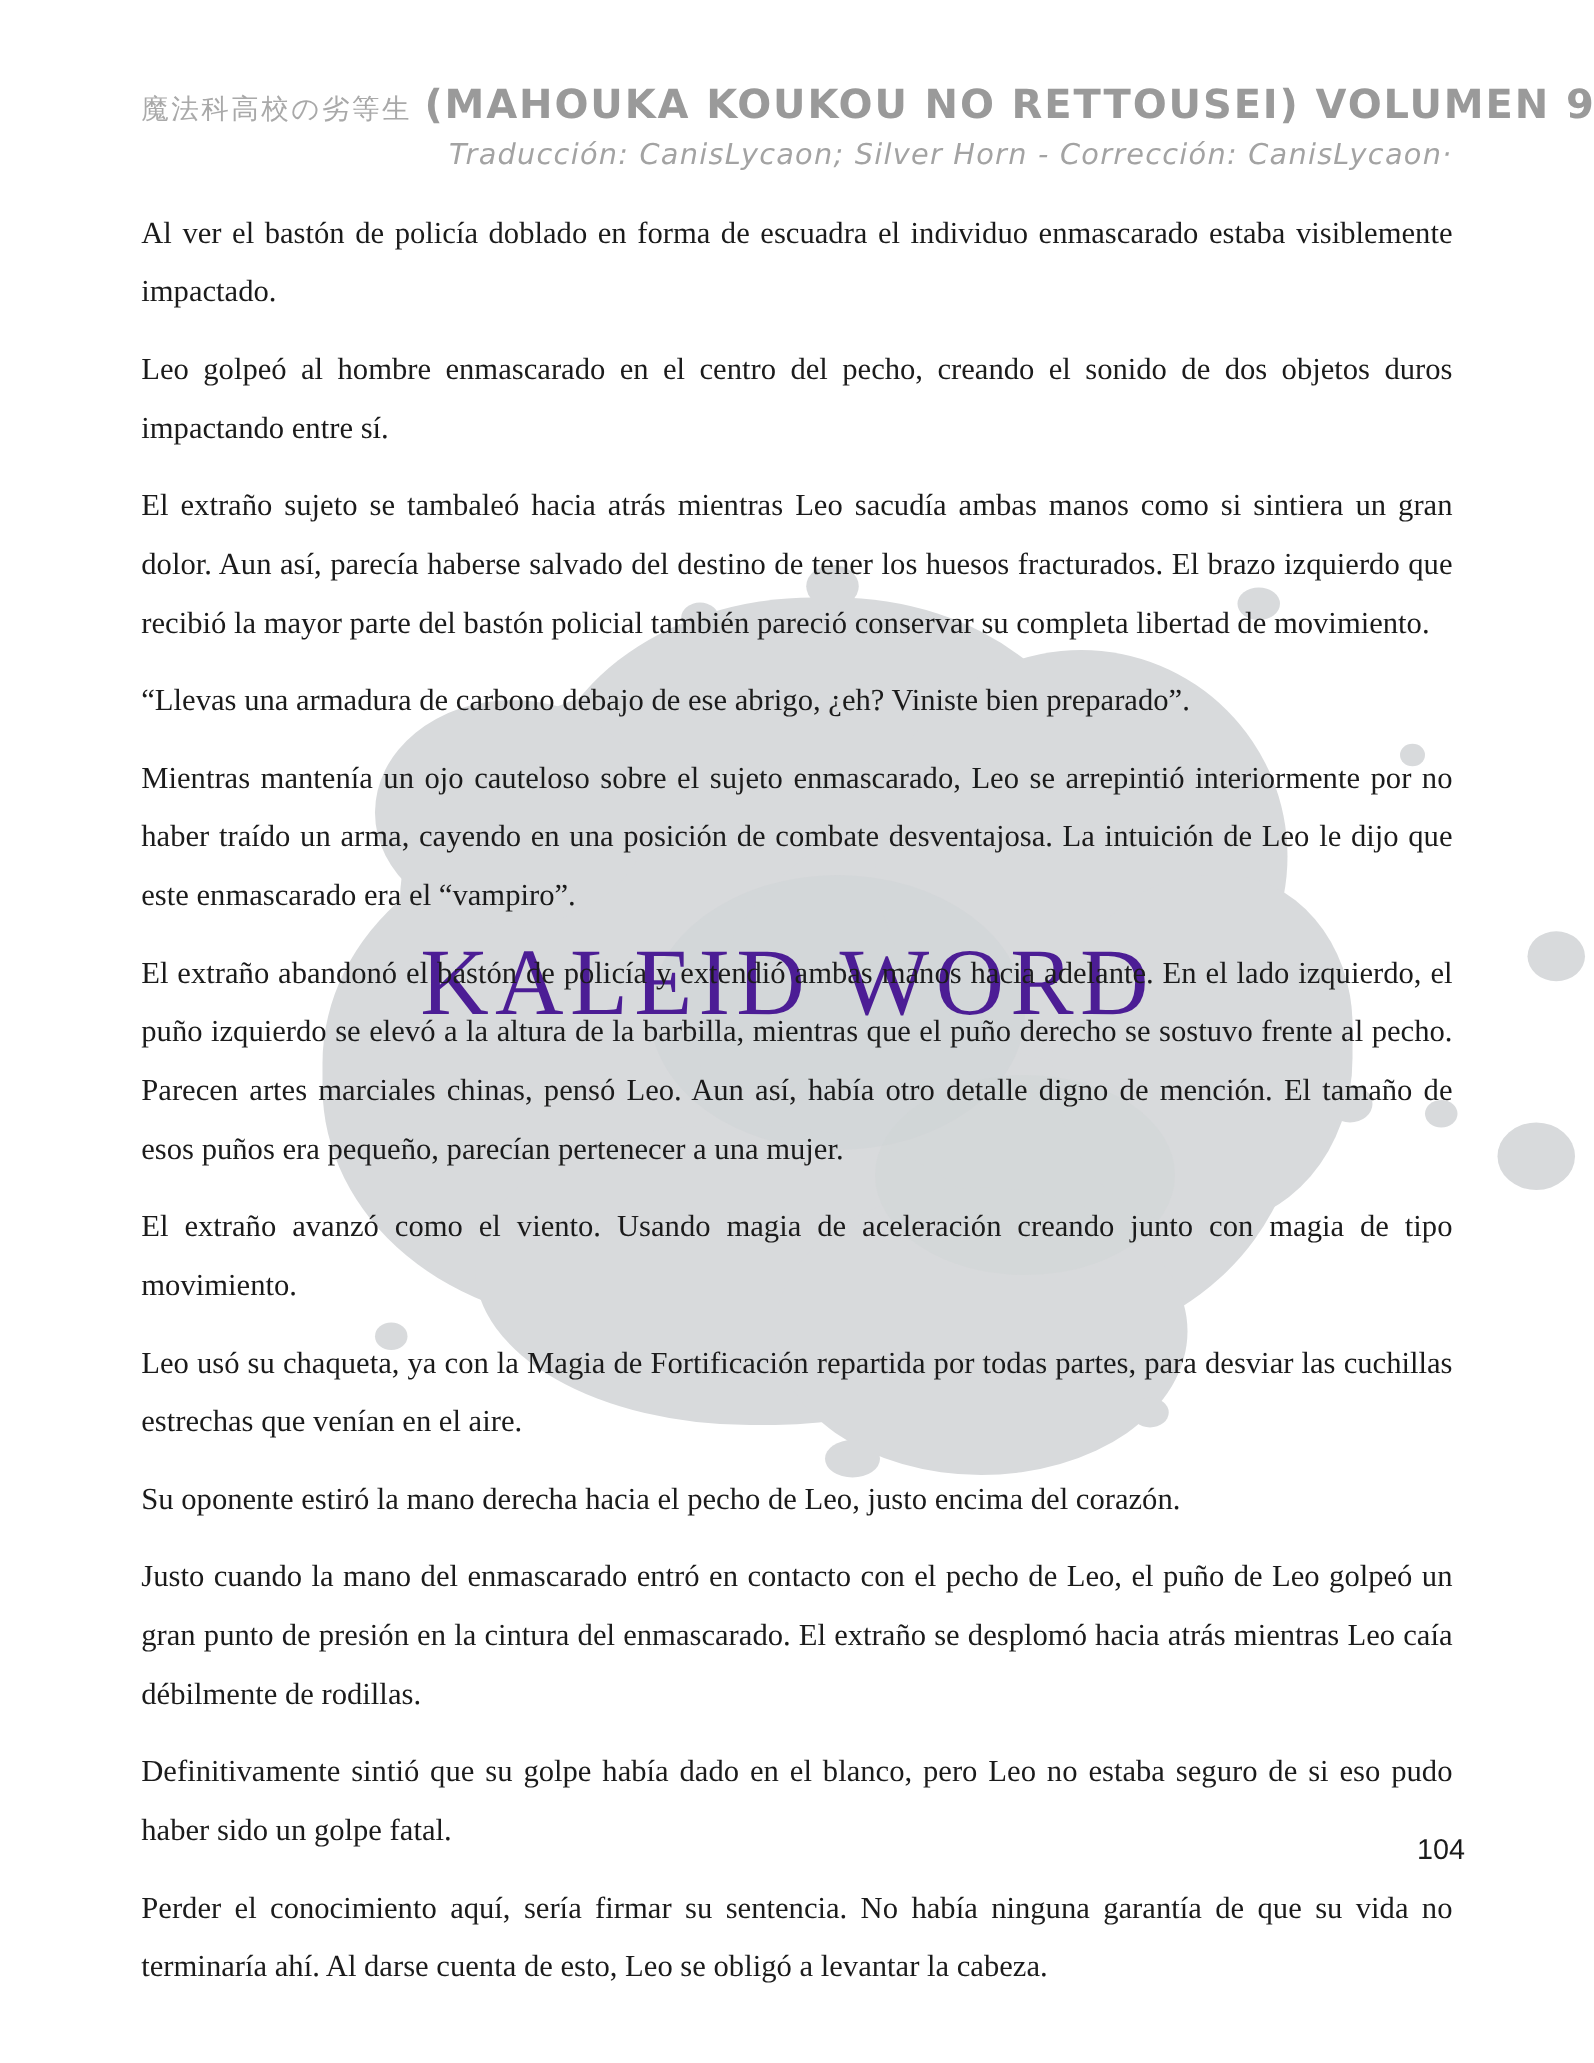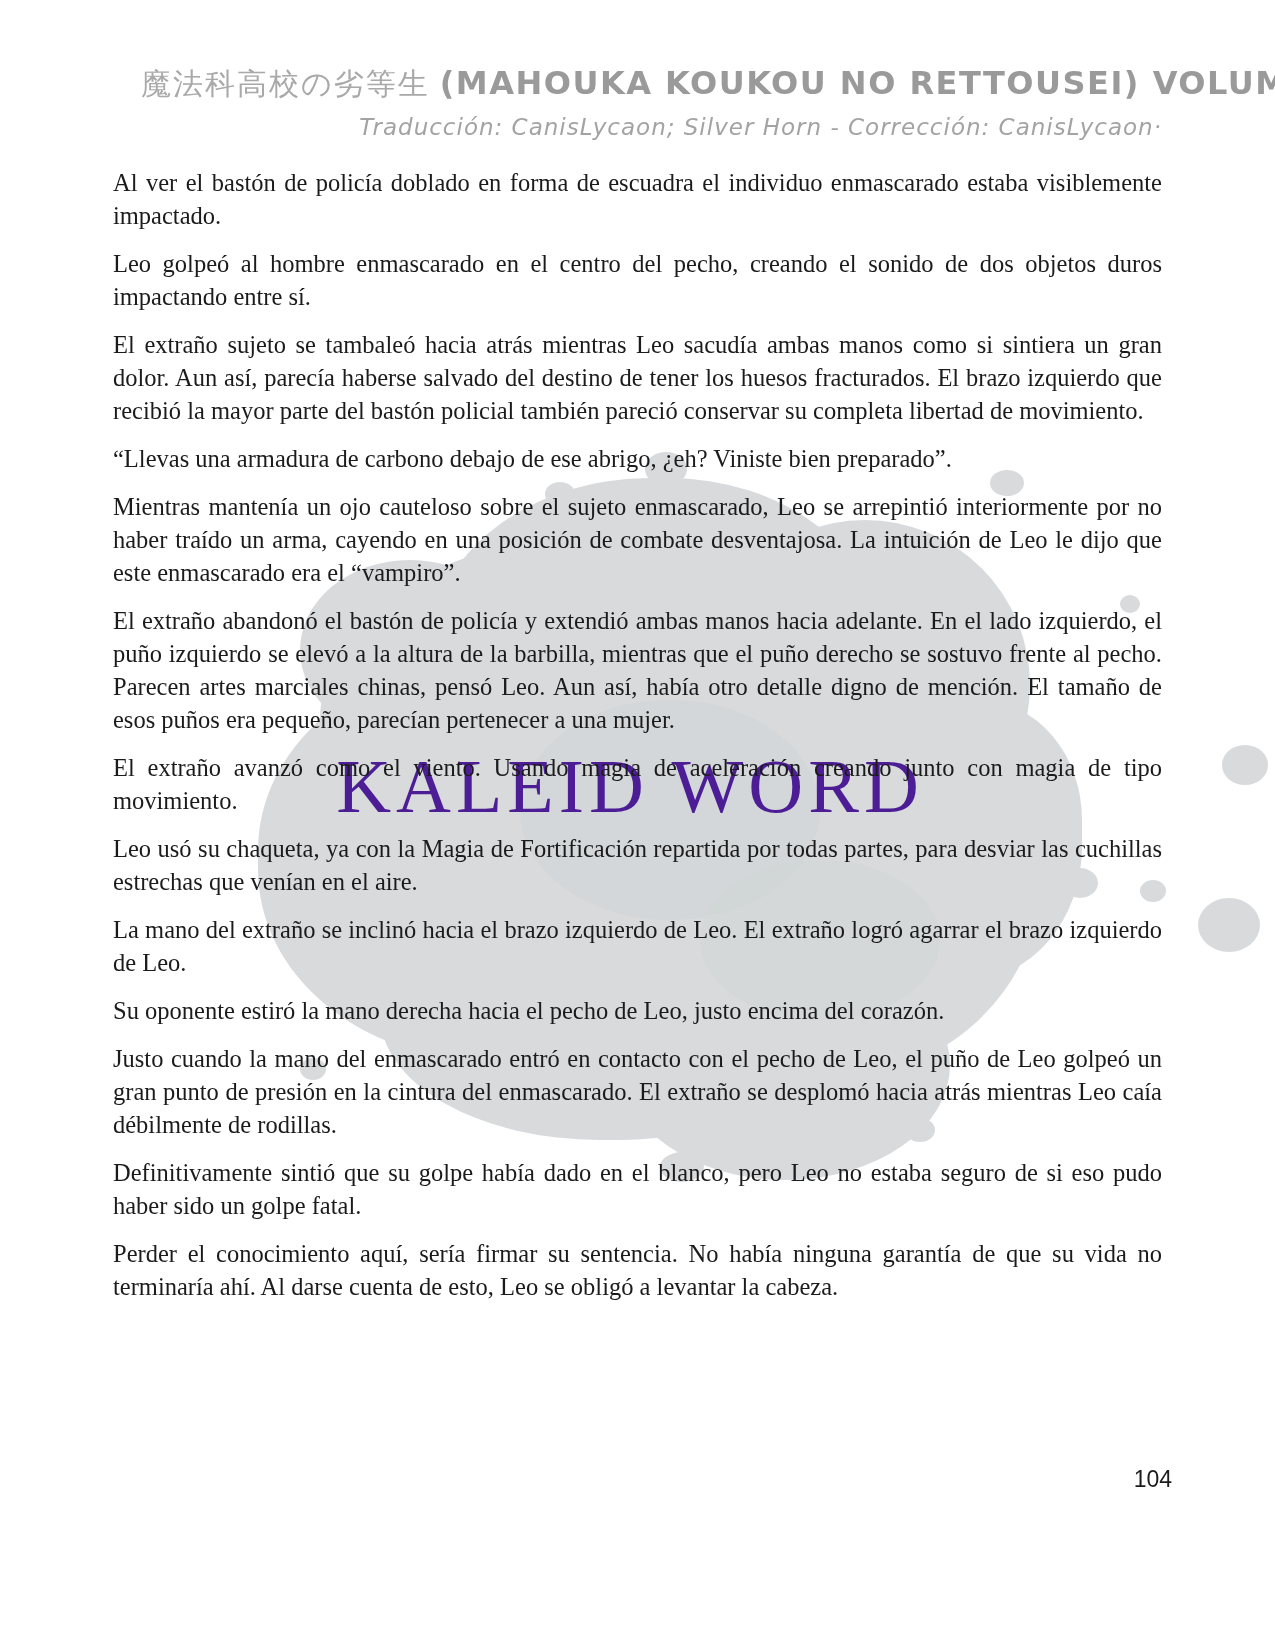--- a/index.html
+++ b/index.html
@@ -17,25 +17,24 @@
     margin-top:64px;
     padding:0 113px 0 113px;
     text-align:right;
   }
   .title-line{
     white-space:nowrap;
     color:#9a9a9a;
   }
   .jp-title{
     font-family:"DejaVu Sans", sans-serif;
-    font-size:30px;
+    font-size:22px;
     color:#a9a9a9;
     letter-spacing:2px;
     margin-right:10px;
-    margin-left:28px;
   }
   .latin-title{
     font-family:"DejaVu Sans", sans-serif;
     font-weight:700;
     font-size:32px;
     letter-spacing:1.5px;
     color:#9a9a9a;
   }
   .credits-line{
     margin-top:9px;
@@ -81,21 +80,21 @@
     line-height:1;
   }
   .wm-line1{top:748px;font-size:76px;letter-spacing:5px;}
   .wm-line2{top:838px;font-size:96px;letter-spacing:6px;}
   
   .body-text{
     position:relative;
     z-index:2;
     margin:26px 113px 0 113px;
     font-size:24.5px;
-    line-height:33px;
+    line-height:47px;
     color:#1b1b1b;
     text-align:justify;
   }
   .body-text p{margin:0 0 15px 0;}
   
   .page-number{
     position:absolute;
     z-index:3;
     right:103px;top:1466px;
     font-family:"Liberation Sans", sans-serif;
@@ -143,21 +142,20 @@
 
   <div class="body-text">
     <p>Al ver el bastón de policía doblado en forma de escuadra el individuo enmascarado estaba visiblemente impactado.</p>
     <p>Leo golpeó al hombre enmascarado en el centro del pecho, creando el sonido de dos objetos duros impactando entre sí.</p>
     <p>El extraño sujeto se tambaleó hacia atrás mientras Leo sacudía ambas manos como si sintiera un gran dolor. Aun así, parecía haberse salvado del destino de tener los huesos fracturados. El brazo izquierdo que recibió la mayor parte del bastón policial también pareció conservar su completa libertad de movimiento.</p>
     <p>“Llevas una armadura de carbono debajo de ese abrigo, ¿eh? Viniste bien preparado”.</p>
     <p>Mientras mantenía un ojo cauteloso sobre el sujeto enmascarado, Leo se arrepintió interiormente por no haber traído un arma, cayendo en una posición de combate desventajosa. La intuición de Leo le dijo que este enmascarado era el “vampiro”.</p>
     <p>El extraño abandonó el bastón de policía y extendió ambas manos hacia adelante. En el lado izquierdo, el puño izquierdo se elevó a la altura de la barbilla, mientras que el puño derecho se sostuvo frente al pecho. Parecen artes marciales chinas, pensó Leo. Aun así, había otro detalle digno de mención. El tamaño de esos puños era pequeño, parecían pertenecer a una mujer.</p>
     <p>El extraño avanzó como el viento. Usando magia de aceleración creando junto con magia de tipo movimiento.</p>
     <p>Leo usó su chaqueta, ya con la Magia de Fortificación repartida por todas partes, para desviar las cuchillas estrechas que venían en el aire.</p>
-    <p>La mano del extraño se inclinó hacia el brazo izquierdo de Leo. El extraño logró agarrar el brazo izquierdo de Leo.</p>
     <p>Su oponente estiró la mano derecha hacia el pecho de Leo, justo encima del corazón.</p>
     <p>Justo cuando la mano del enmascarado entró en contacto con el pecho de Leo, el puño de Leo golpeó un gran punto de presión en la cintura del enmascarado. El extraño se desplomó hacia atrás mientras Leo caía débilmente de rodillas.</p>
     <p>Definitivamente sintió que su golpe había dado en el blanco, pero Leo no estaba seguro de si eso pudo haber sido un golpe fatal.</p>
     <p>Perder el conocimiento aquí, sería firmar su sentencia. No había ninguna garantía de que su vida no terminaría ahí. Al darse cuenta de esto, Leo se obligó a levantar la cabeza.</p>
   </div>
 
   <div class="page-number">104</div>
 
 </div>
 

